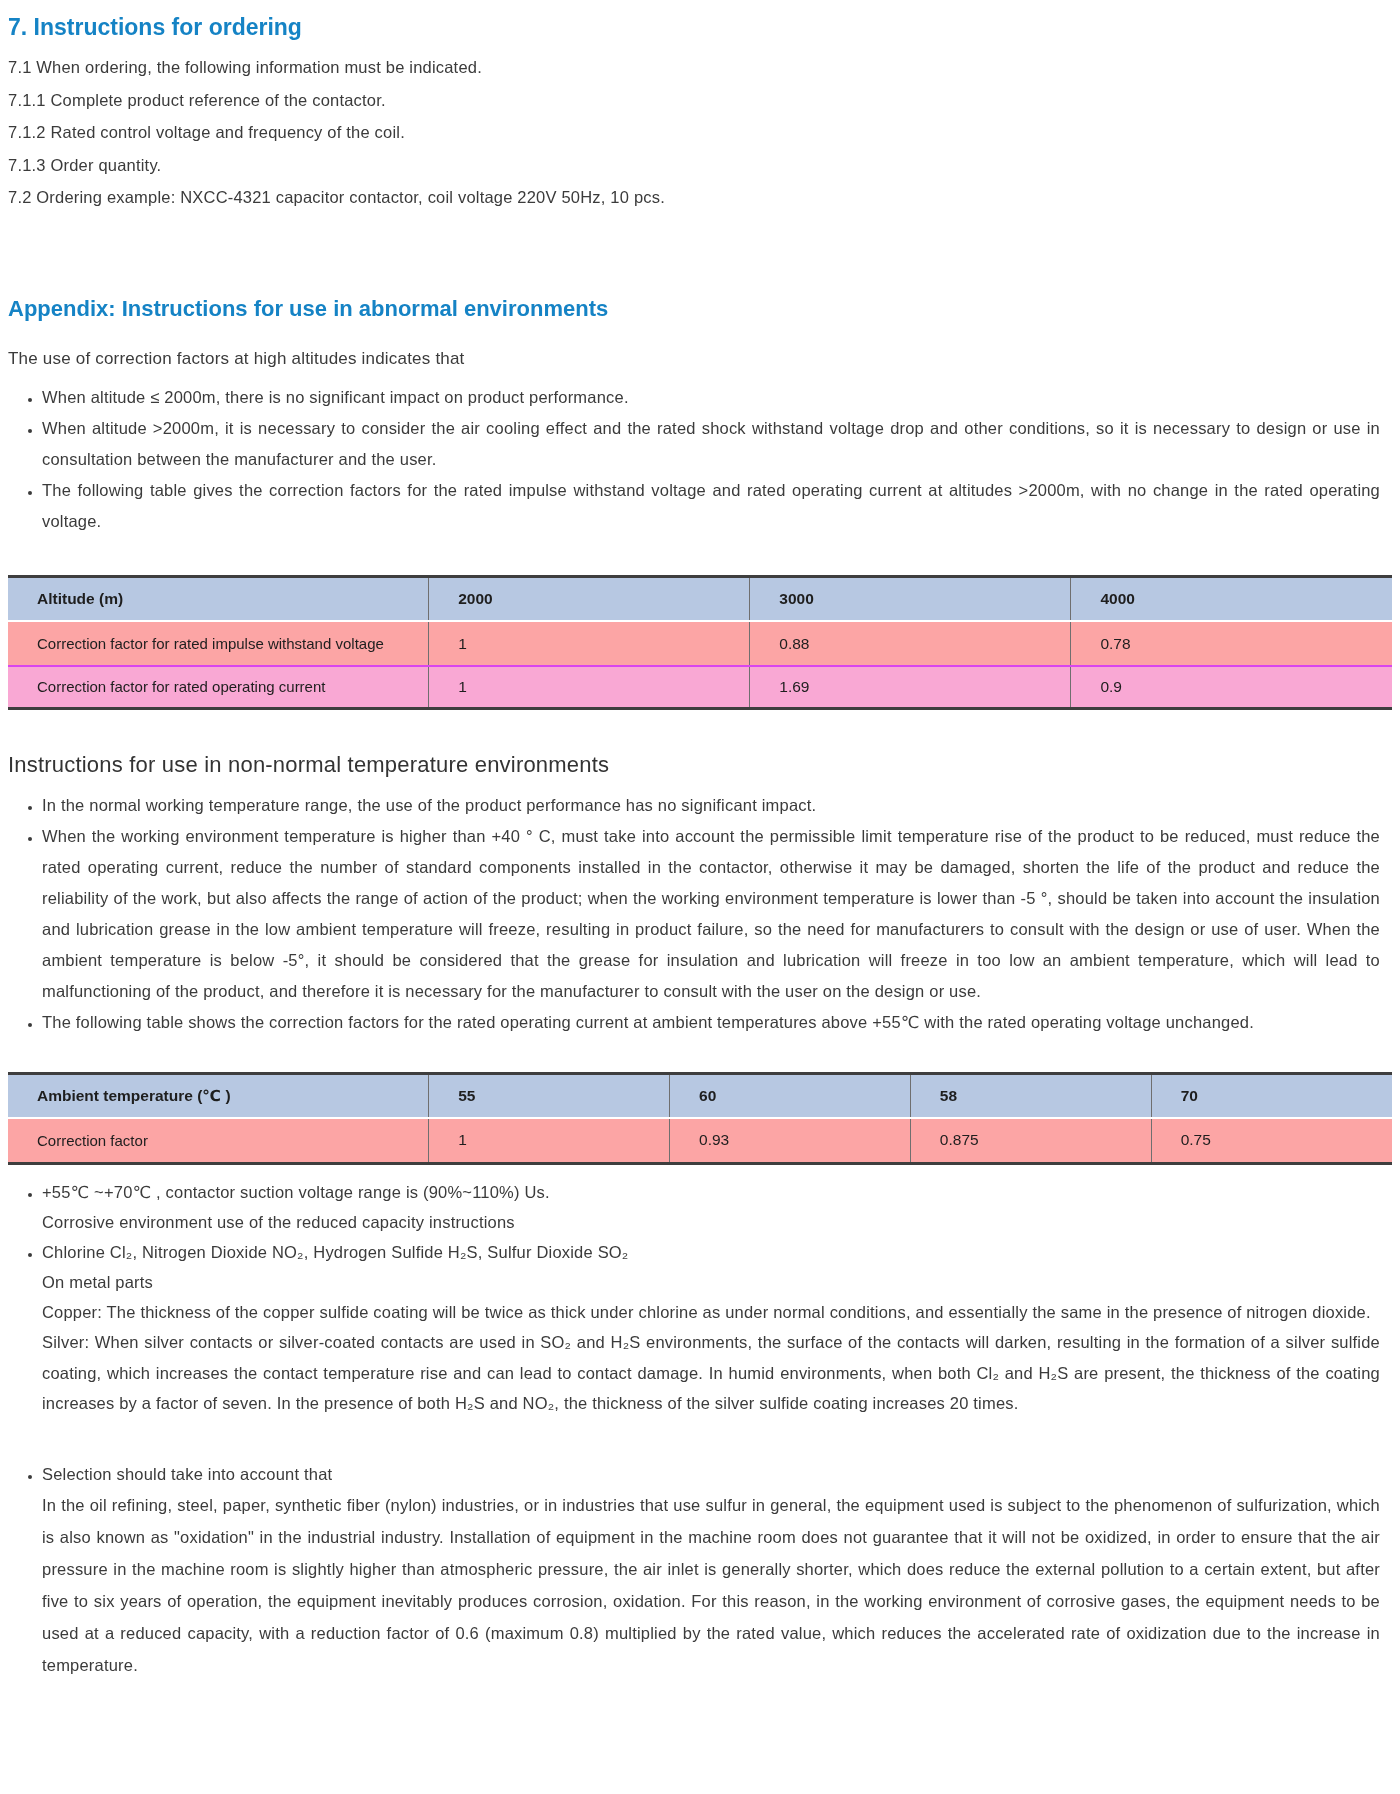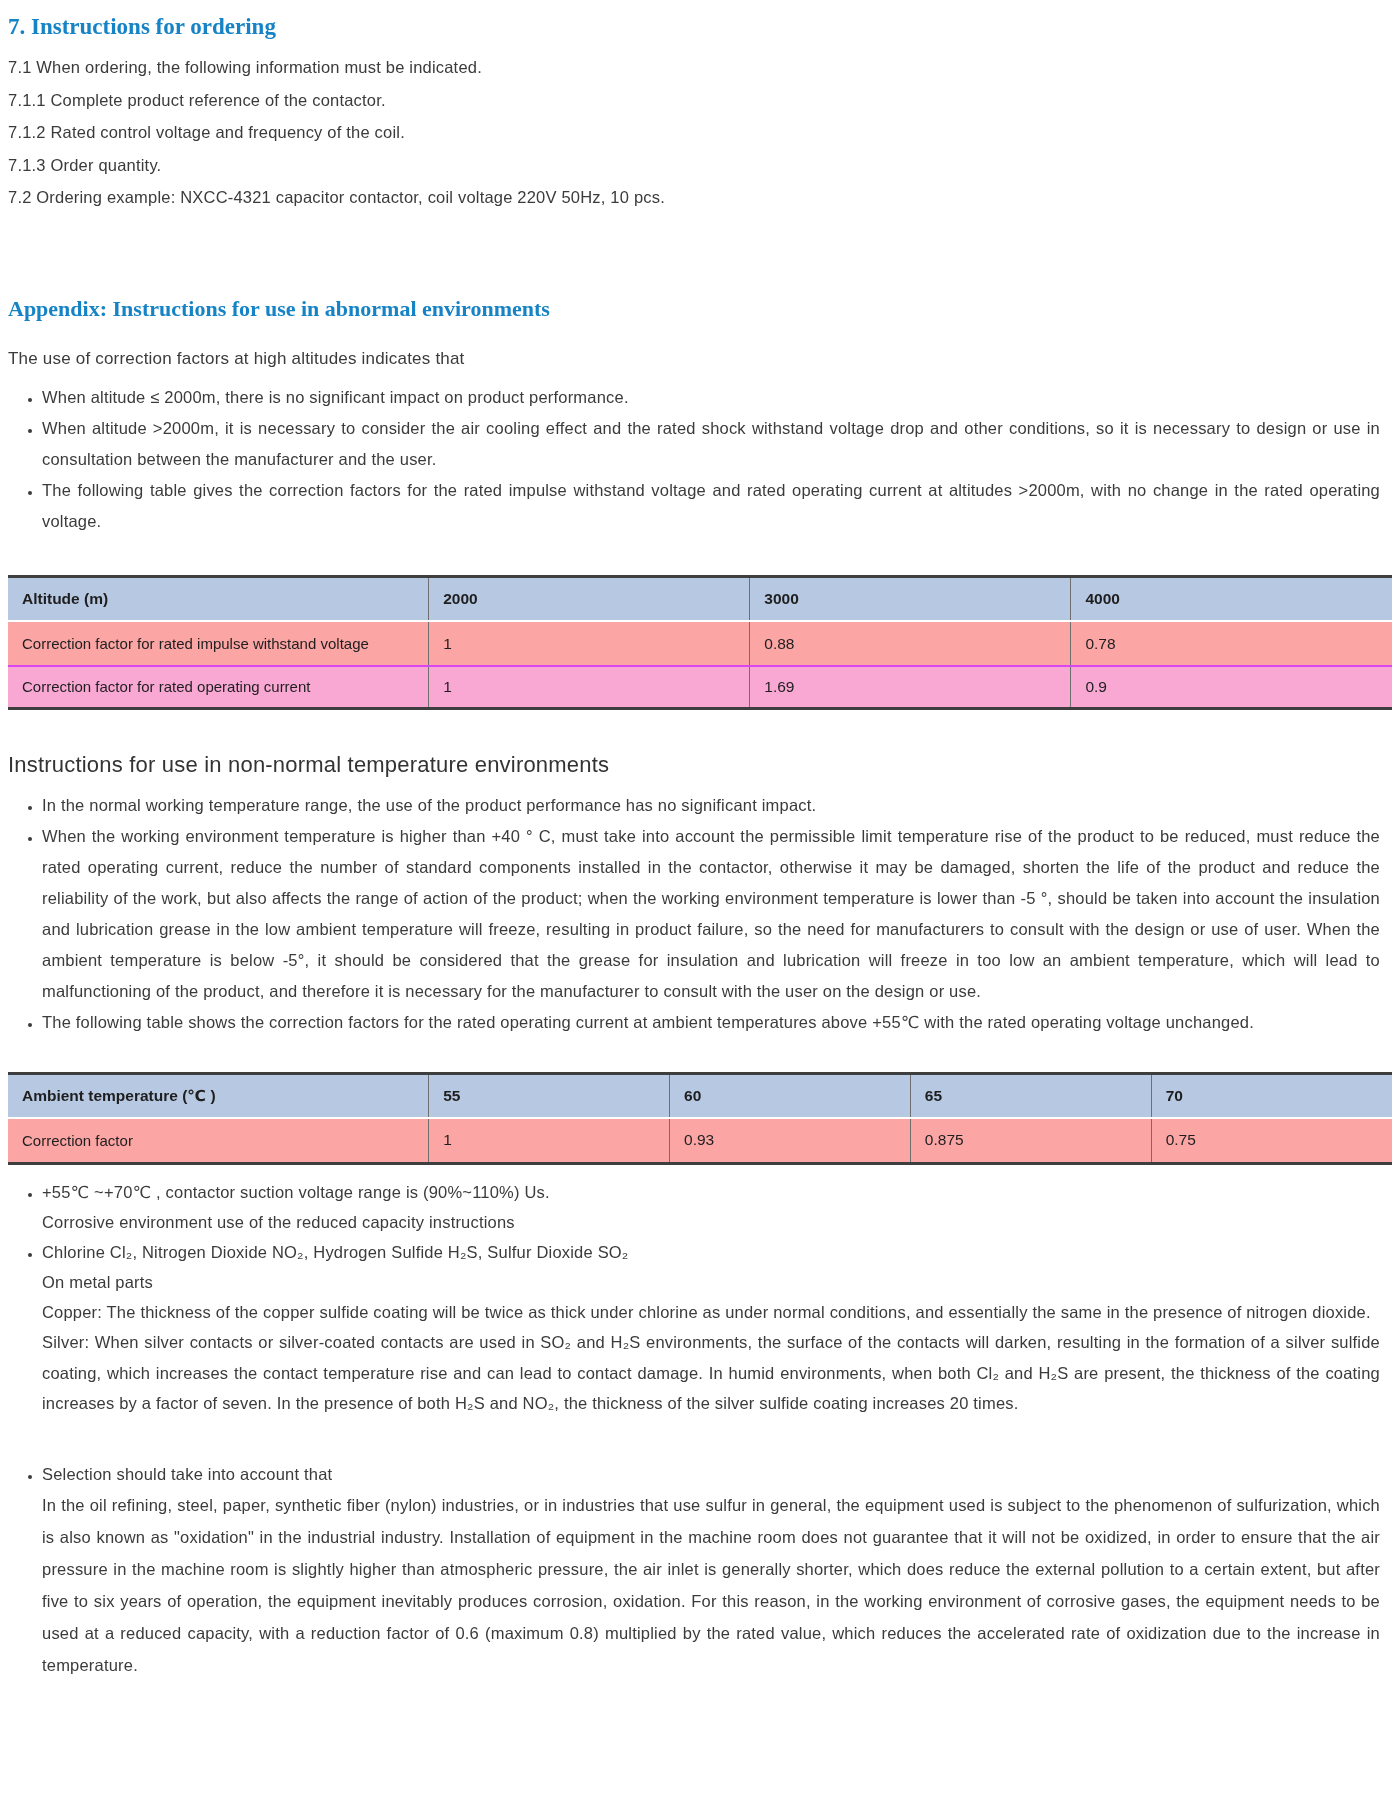--- a/index.html
+++ b/index.html
@@ -4,21 +4,21 @@
 <style>
   * { box-sizing: border-box; }
   html, body { margin: 0; padding: 0; background: #ffffff; }
   body {
     width: 1400px; height: 1794px; overflow: hidden;
     font-family: "Liberation Sans", "DejaVu Sans", sans-serif;
     color: #3b3b3b;
   }
   .page { padding: 12px 8px 0 8px; }
 
-  .blue-title { color: #1583c5; font-weight: bold; margin: 0; font-family: Liberation Serif, serif; }
+  .blue-title { color: #1583c5; font-weight: bold; margin: 0; }
   .t-main { font-size: 23px; line-height: 30px; }
   .t-appendix { font-size: 22px; line-height: 30px; margin-top: 80px; }
 
   .numbered { margin-top: 9px; }
   .nitem { margin: 0; font-size: 16.5px; line-height: 32.5px; letter-spacing: 0.2px; }
 
   .intro { margin: 24px 0 0 0; font-size: 17px; line-height: 22px; letter-spacing: 0.2px; }
 
   ul.bullets { list-style: disc outside; margin: 12px; padding: 0 0 0 22px; }
   ul.bullets li { font-size: 16.5px; line-height: 31px; letter-spacing: 0.2px; }
@@ -27,21 +27,21 @@
   .b-just { text-align: justify; }
   .b-para { line-height: 32px; text-align: justify; }
   .b-line { line-height: 30px; }
 
   .dtable {
     width: 100%; border-collapse: collapse; table-layout: fixed;
     border-top: 3px solid #3e3e3e; border-bottom: 3px solid #3e3e3e;
     font-size: 15.5px; color: #1e1e1e;
   }
   .dtable th, .dtable td {
-    border-left: 1px solid #6f6f6f; padding: 0 10px 0 14px;
+    border-left: 1px solid #6f6f6f; padding: 0 10px 0 29px;
     text-align: left; vertical-align: middle; overflow: hidden; white-space: nowrap;
   }
   .dtable th:first-child, .dtable td:first-child { border-left: none; }
   .dtable thead th { background: #b7c8e2; font-weight: bold; height: 45px; border-bottom: 2px solid #ffffff; }
   .dtable td { height: 45px; }
   .dtable td:first-child { font-size: 15px; }
   .r-white td { background: #fca5a5; border-bottom: 2px solid #d946ef; }
   .r-tint td { background: #f9a8d4; height: 42px; }
   .t-altitude { margin-top: 38px; }
   .t-temp { margin-top: 34px; }
@@ -126,21 +126,21 @@
         <col style="width:17.4%">
         <col style="width:17.4%">
         <col style="width:17.4%">
         <col>
     </colgroup>
     <thead>
       <tr>
         <th>Ambient temperature (℃ )</th>
         <th>55</th>
         <th>60</th>
-        <th>65</th>
+        <th>58</th>
         <th>70</th>
       </tr>
     </thead>
     <tbody>
       <tr class="r-white">
         <td>Correction factor</td>
         <td>1</td>
         <td>0.93</td>
         <td>0.875</td>
         <td>0.75</td>

